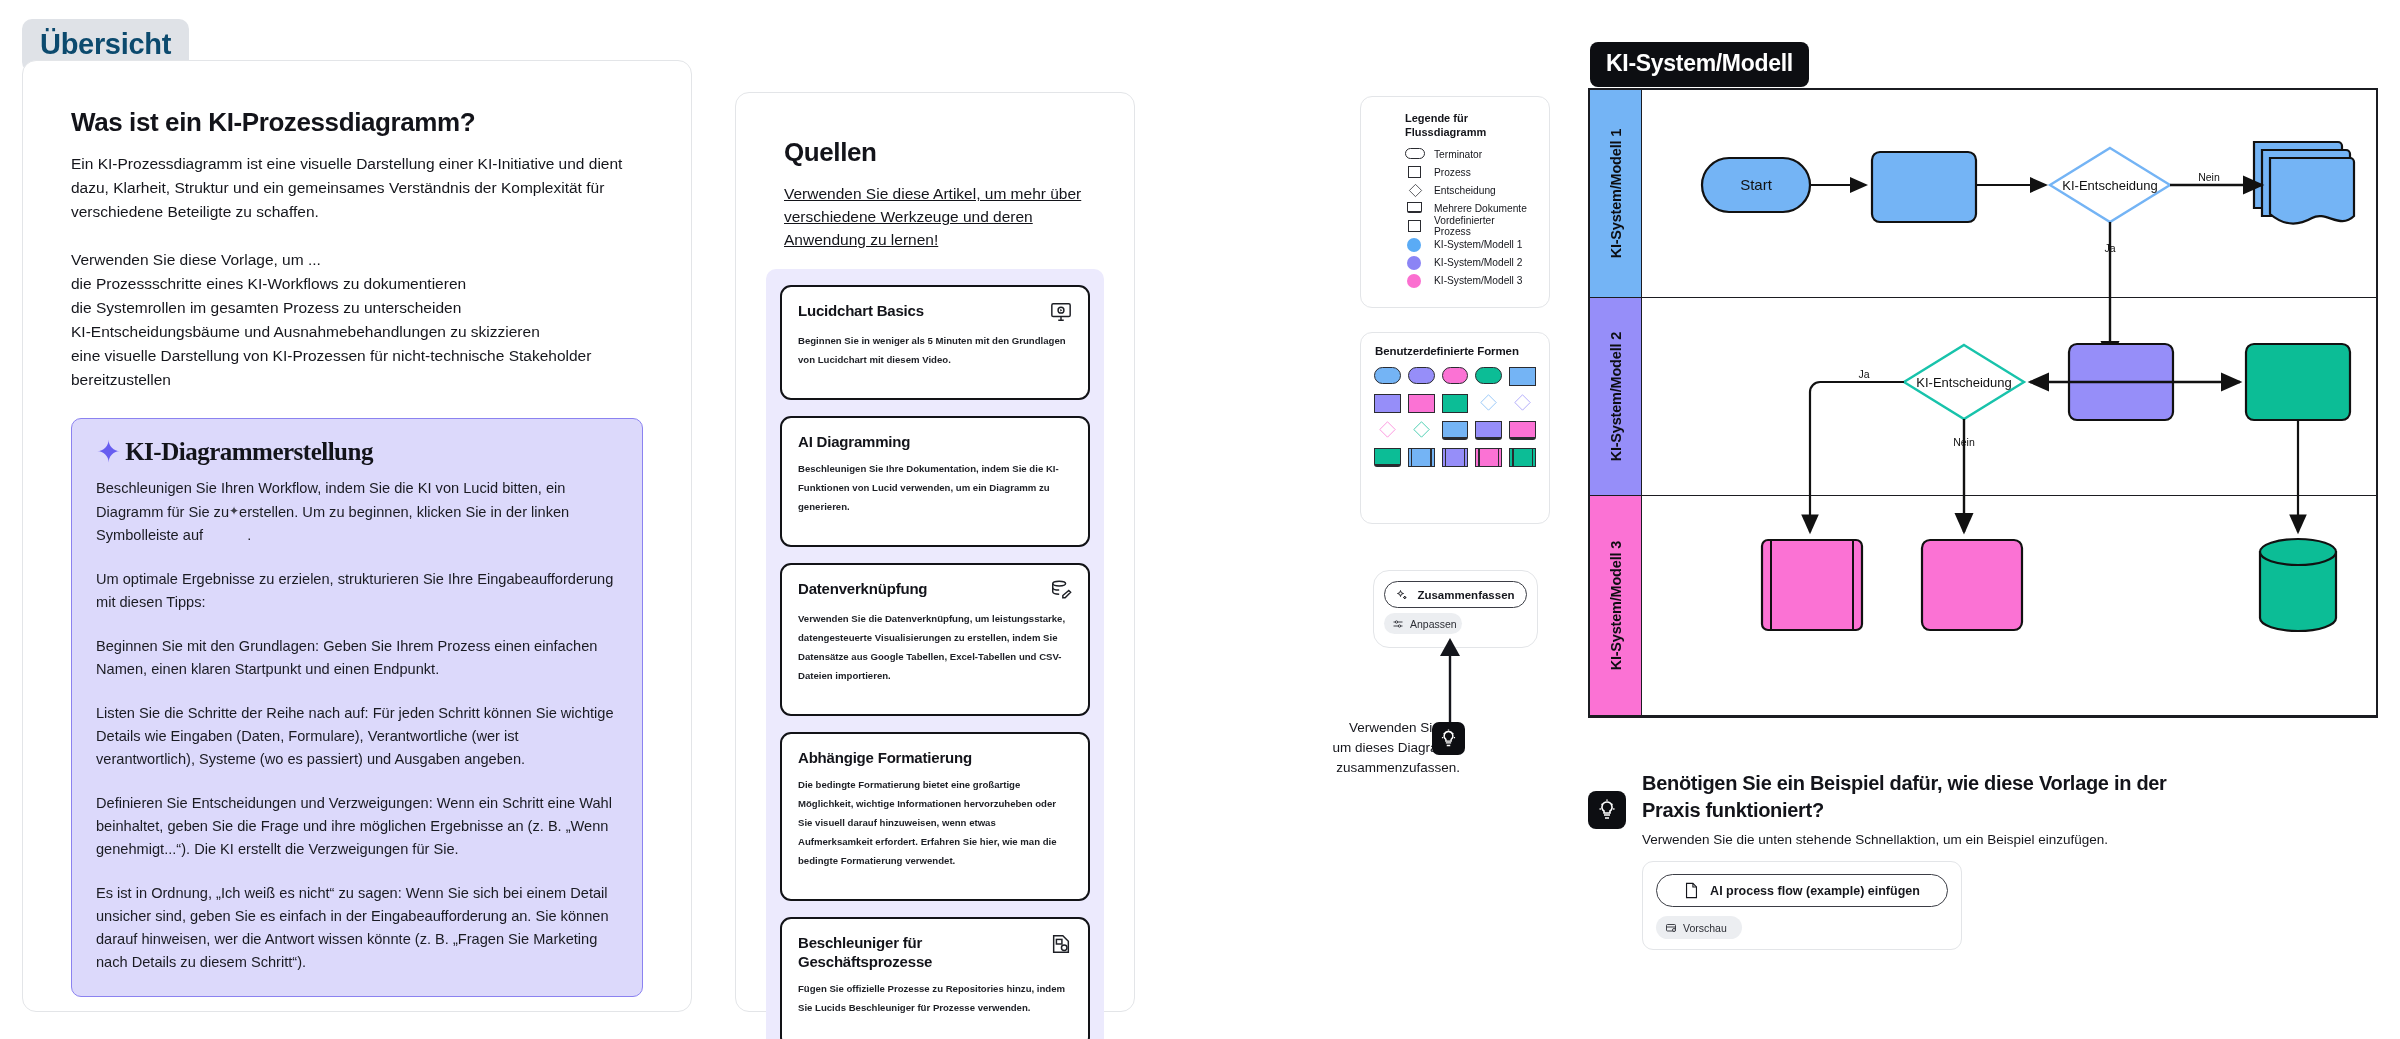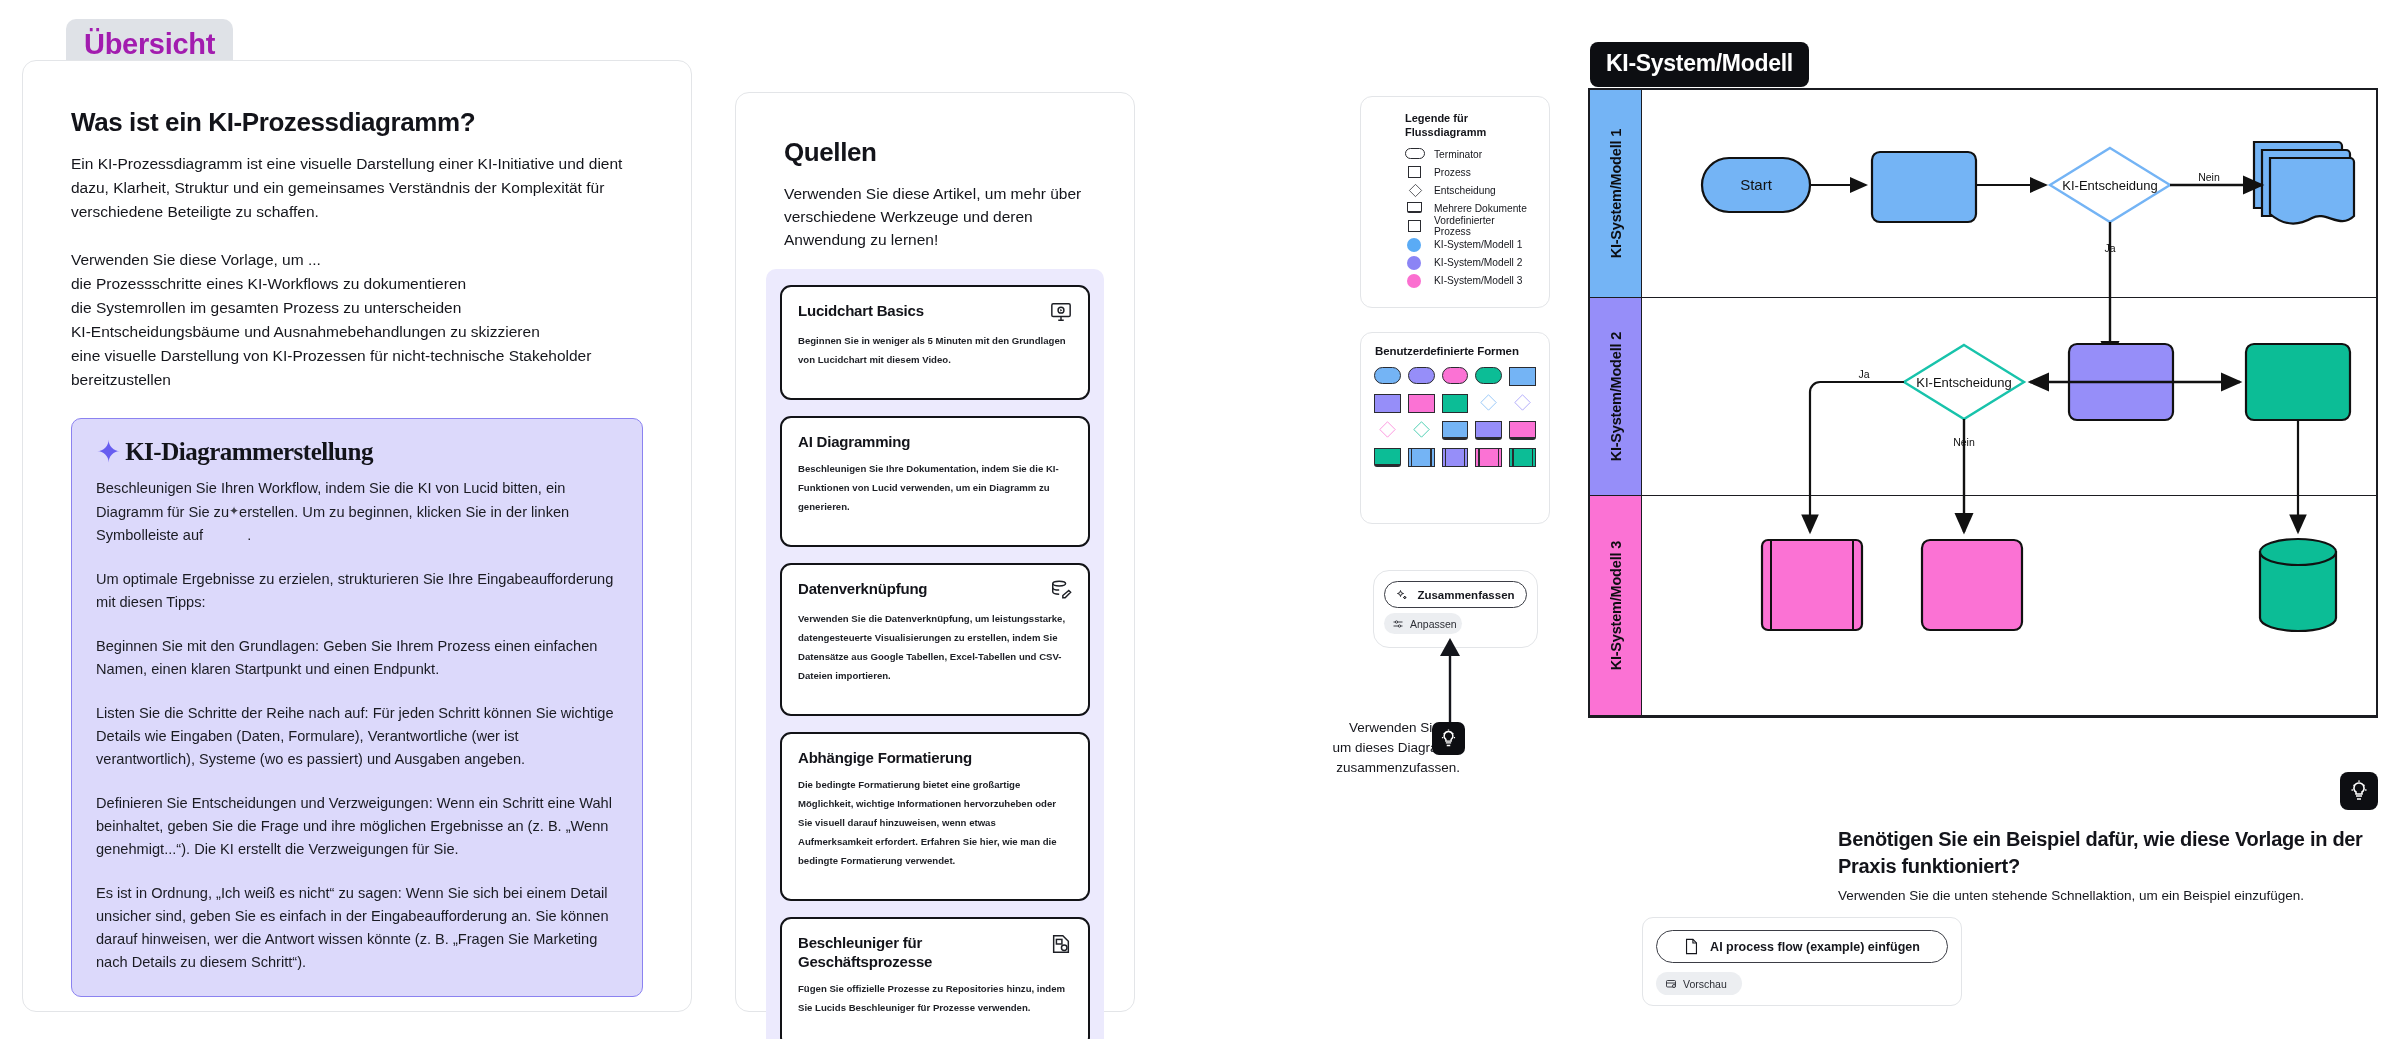--- a/index.html
+++ b/index.html
@@ -20,22 +20,21 @@
     border-radius:14px;
   }
 
   
   .overview-tab {
     position:absolute; left:22px; top:19px;
     background:#dfe2e7;
     border-radius:10px;
     padding:9px 18px 11px 18px;
     font-size:29px; font-weight:bold; letter-spacing:-0.3px;
-    color:#a21caf;
-    margin-left:44px;
+    color:#0c4a6e;
   }
 
   
   #col-left { left:22px; top:60px; width:670px; height:952px; }
   .col-inner { padding:46px 48px 0 48px; }
   h2.sec-title { font-size:26px; font-weight:bold; letter-spacing:-0.4px; margin-bottom:14px; }
   .body-text { font-size:15.5px; line-height:24px; color:#15161c; }
   .gap { height:24px; }
 
   
@@ -50,21 +49,21 @@
   .ai-title .spark { color:#675df0; font-size:30px; line-height:1; margin-right:2px; }
   .ai-title .txt { font-size:25px; font-weight:bold; letter-spacing:-0.5px;font-family:Liberation Serif, serif; }
   .ai-body { font-size:14.6px; line-height:23px; color:#1a1b22; }
   .ai-body p { margin-bottom:21px; }
   .ai-body p:last-child { margin-bottom:0; }
   .inline-spark { font-size:12px; color:#3e3f4a; vertical-align:2px;}
 
   
   #col-quellen { left:735px; top:92px; width:400px; height:920px; }
   .q-inner { padding:44px 48px 0 48px; }
-  .q-sub { font-size:15.5px; line-height:23px; margin-bottom:18px; }
+  .q-sub { font-size:15.5px; line-height:23px; margin-bottom:18px;text-decoration:underline; }
   .q-listbox {
     margin:0 -18px;
     background:#eceafd;
     border-radius:10px;
     padding:16px 14px;
   }
   .q-card {
     background:#fff;
     border:2.2px solid #121317;
     border-radius:11px;
@@ -146,21 +145,21 @@
     border-right:1.6px solid #1b1c21;
   }
   .lane-label span {
     writing-mode:vertical-rl; transform:rotate(180deg);
     font-size:14.5px; font-weight:bold; letter-spacing:-0.2px; color:#0d0e12;
   }
   #flow-svg { position:absolute; left:52px; top:0; width:736px; height:626px; }
 
   
   #example-block { position:absolute; left:1588px; top:770px; width:790px; }
-  #example-head { display:flex; gap:16px; align-items:flex-end;flex-direction:column; }
+  #example-head { display:flex; gap:16px; align-items:center; }
   #bulb-big { width:38px; height:38px; flex:0 0 38px; background:#0d0e12; border-radius:8px;
     display:flex; align-items:center; justify-content:center; margin-top:2px; }
   #bulb-big svg { width:24px; height:24px; }
   .ex-title { font-size:20px; font-weight:bold; line-height:27px; letter-spacing:-0.3px; max-width:540px; }
   .ex-sub { font-size:13.5px; margin-top:8px; color:#15161c; }
   #example-card { margin-left:54px; margin-top:14px; width:320px; background:#fff;
     border:1px solid #e3e5e8; border-radius:11px; padding:12px 13px 10px 13px; }
   .ex-btn { height:33px; border:1px solid #3b3d45; border-radius:17px;
     display:flex; align-items:center; justify-content:center; gap:11px;
     font-size:12.5px; font-weight:bold; color:#15161c; }

